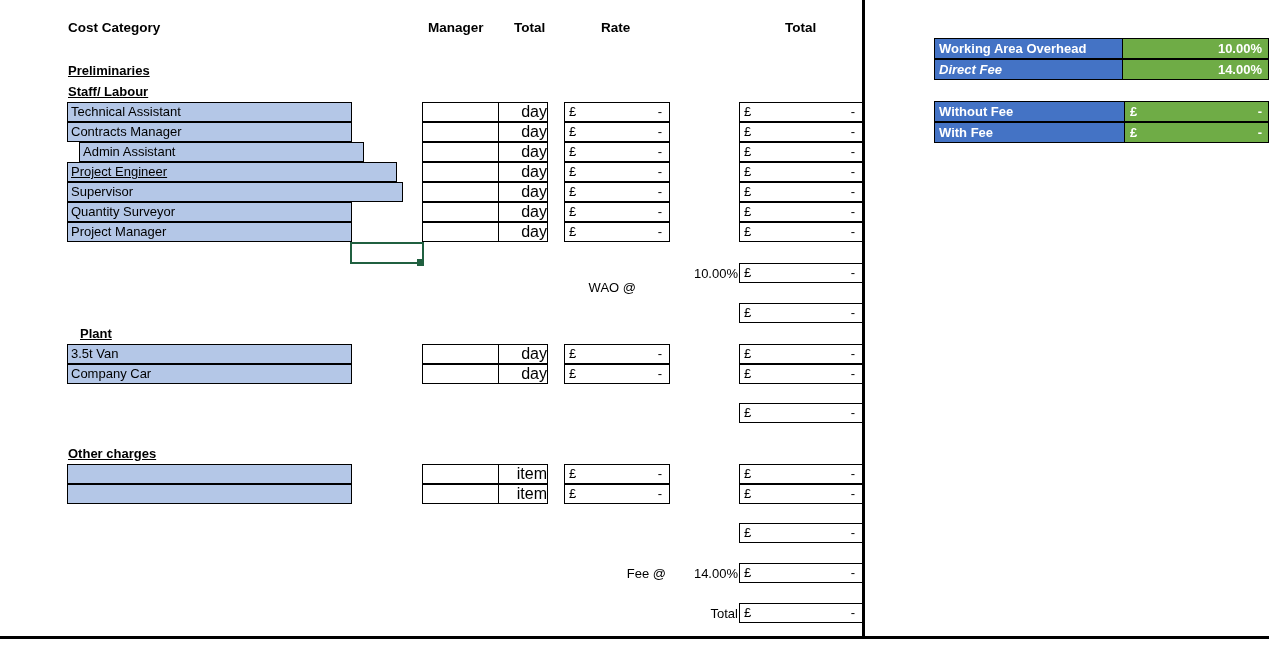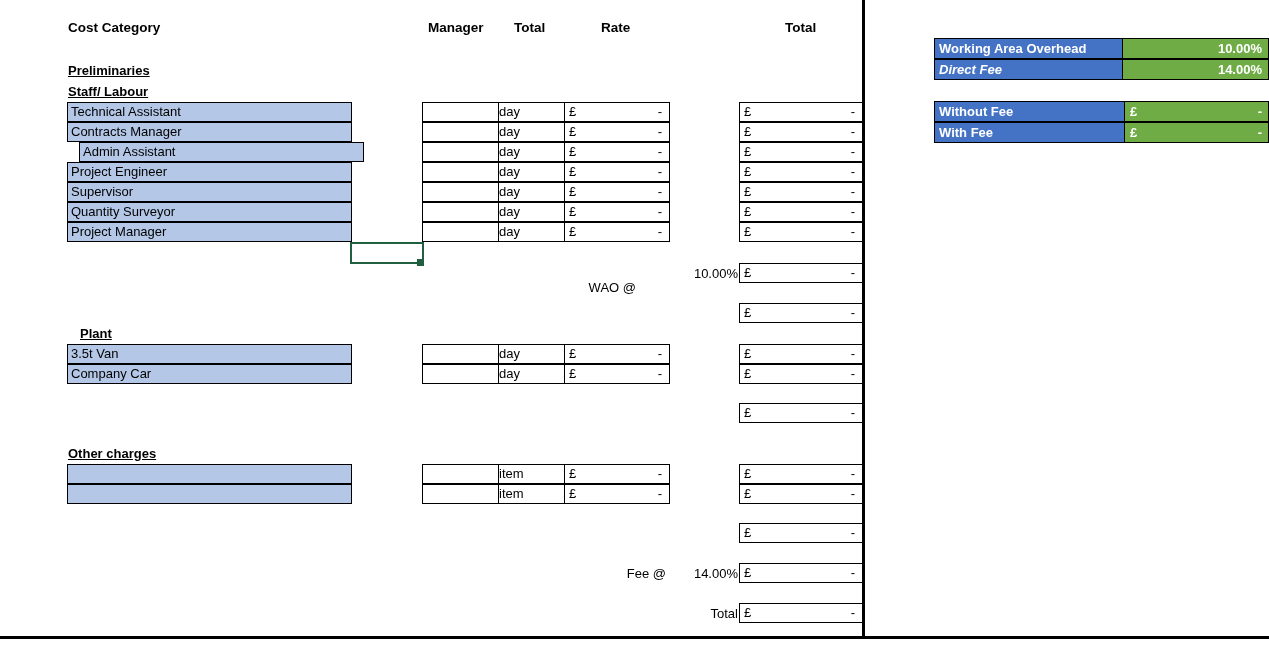--- a/index.html
+++ b/index.html
@@ -47,21 +47,21 @@
   }
 
   
   .bcell {
     border: 1px solid #000000;
     height: 20px;
     line-height: 18px;
     background: #ffffff;
   }
   .qty  { width: 77px; }
-  .unit { width: 67px; text-align: left; font-size: 13px; }
+  .unit { width: 50px; text-align: right; font-size: 16px; }
 
   
   .money {
     border: 1px solid #000000;
     height: 20px;
     line-height: 18px;
     background: #ffffff;
     display: flex;
     align-items: center;
     font-size: 13px;
@@ -178,33 +178,33 @@
 <div class="abs bcell unit" style="left:498px; top:142px;">day</div>
 <div class="abs money" style="left:564px; top:142px; width:106px;">
     <span class="cur">£</span>
     <span class="val">-</span>
   </div>
 <div class="abs money" style="left:739px; top:142px; width:124px;">
     <span class="cur">£</span>
     <span class="val">-</span>
   </div>
 
-<div class="abs itemcell" style="left:67px; top:162px; width:285px;">Project Engineer</div>
+<div class="abs itemcell" style="left:67px; top:162px; width:330px;text-decoration:underline;">Project Engineer</div>
 <div class="abs bcell qty" style="left:422px; top:162px;"></div>
 <div class="abs bcell unit" style="left:498px; top:162px;">day</div>
 <div class="abs money" style="left:564px; top:162px; width:106px;">
     <span class="cur">£</span>
     <span class="val">-</span>
   </div>
 <div class="abs money" style="left:739px; top:162px; width:124px;">
     <span class="cur">£</span>
     <span class="val">-</span>
   </div>
 
-<div class="abs itemcell" style="left:67px; top:182px; width:285px;">Supervisor</div>
+<div class="abs itemcell" style="left:67px; top:182px; width:336px;">Supervisor</div>
 <div class="abs bcell qty" style="left:422px; top:182px;"></div>
 <div class="abs bcell unit" style="left:498px; top:182px;">day</div>
 <div class="abs money" style="left:564px; top:182px; width:106px;">
     <span class="cur">£</span>
     <span class="val">-</span>
   </div>
 <div class="abs money" style="left:739px; top:182px; width:124px;">
     <span class="cur">£</span>
     <span class="val">-</span>
   </div>

